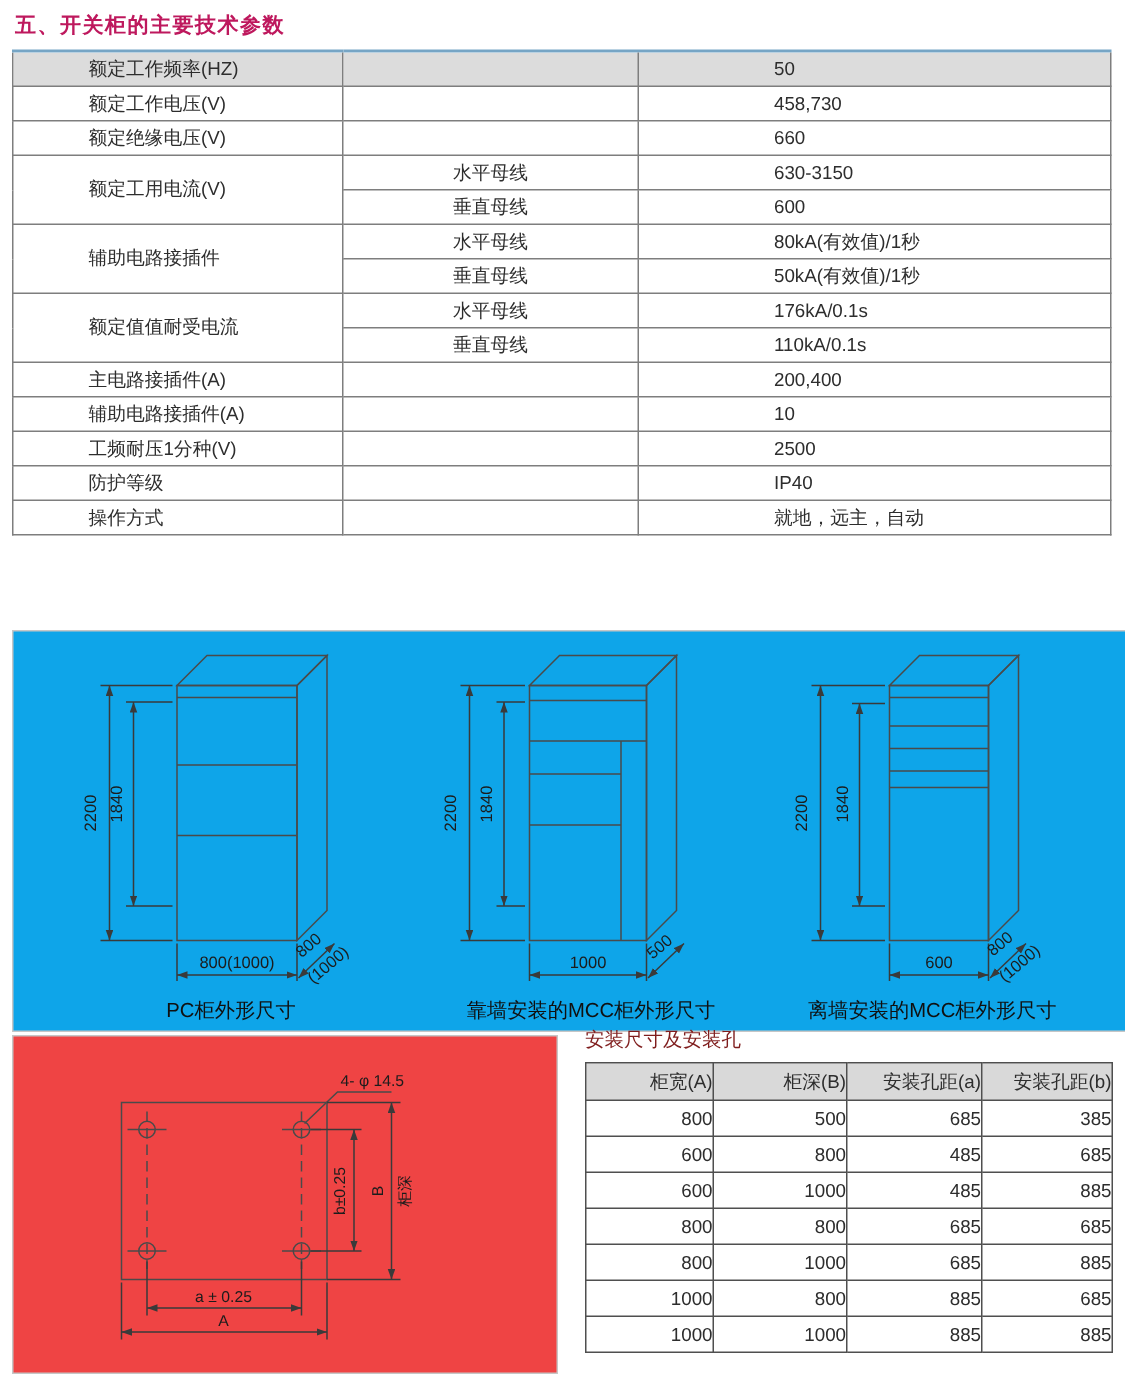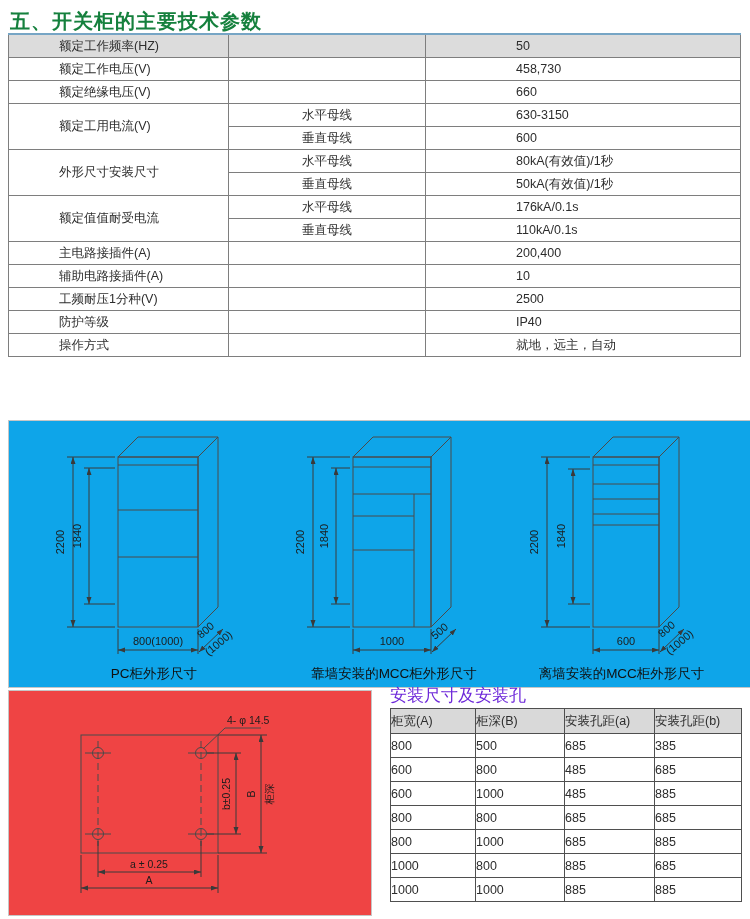--- a/index.html
+++ b/index.html
@@ -1,22 +1,22 @@
 <!DOCTYPE html>
 <html><head>
 <meta charset="utf-8">
 <style>
   html,body { margin:0; padding:0; background:#ffffff; }
   .page {
     position:relative; width:750px; height:919px; background:#fff;
     font-family:"Liberation Sans","DejaVu Sans",sans-serif; overflow:hidden;
   }
   .sec-title {
-    position:absolute; left:10px; font-size:20px; font-weight:bold;
-    color:#15803d; letter-spacing:1px;
+    position:absolute; left:10px; font-size:14px; font-weight:bold;
+    color:#be185d; letter-spacing:1px;
   }
   
   .params {
     position:absolute; left:8px; top:33px; width:733px;
     border-collapse:collapse; table-layout:fixed;
   }
   .params td {
     border:1px solid #7e7e7e; height:22px; font-size:12.5px; color:#2d2d2d;
     padding:0; vertical-align:middle; overflow:hidden; white-space:nowrap;
   }
@@ -40,28 +40,28 @@
   
   .mount-box {
     position:absolute; left:8px; top:690px; width:362px; height:224px;
     border:1px solid #c6c6c6; background:#ef4444;
   }
   .mnt line, .mnt rect, .mnt circle, .mnt polyline { stroke:#4a4a4a; fill:none; stroke-width:1; }
   .mnt .dim line { stroke:#3a3a3a; }
   .mnt .dash { stroke-dasharray:7 4; }
   .mnt text { fill:#1c1c1c; font-size:10.5px; }
   
-  .install-title { position:absolute; left:390px; top:684px; font-size:17px; color:#6d28d9; }
+  .install-title { position:absolute; left:390px; top:684px; font-size:13px; color:#7f1d1d; }
   .install {
     position:absolute; left:390px; top:708px; width:352px;
     border-collapse:collapse; table-layout:fixed;
   }
   .install th, .install td {
     border:1px solid #4f4f4f; font-size:12.5px; color:#2d2d2d;
-    text-align:left; font-weight:normal; padding:0;
+    text-align:right; font-weight:normal; padding:0;
   }
   .install th { height:24px; background:#d9d9d9; }
   .install td { height:23px; }
 </style>
 </head>
 <body>
 
 <div class="page">
 
   <div class="sec-title" style="top:8px">五、开关柜的主要技术参数</div>
@@ -91,21 +91,21 @@
       <tr>
         <td class="c1" rowspan="2">额定工用电流(V)</td>
         <td class="c2">水平母线</td>
         <td class="c3">630-3150</td>
       </tr>
       <tr>
         <td class="c2">垂直母线</td>
         <td class="c3">600</td>
       </tr>
       <tr>
-        <td class="c1" rowspan="2">外形尺寸安装尺寸</td>
+        <td class="c1" rowspan="2">辅助电路接插件</td>
         <td class="c2">水平母线</td>
         <td class="c3">80kA(有效值)/1秒</td>
       </tr>
       <tr>
         <td class="c2">垂直母线</td>
         <td class="c3">50kA(有效值)/1秒</td>
       </tr>
       <tr>
         <td class="c1" rowspan="2">额定值值耐受电流</td>
         <td class="c2">水平母线</td>

